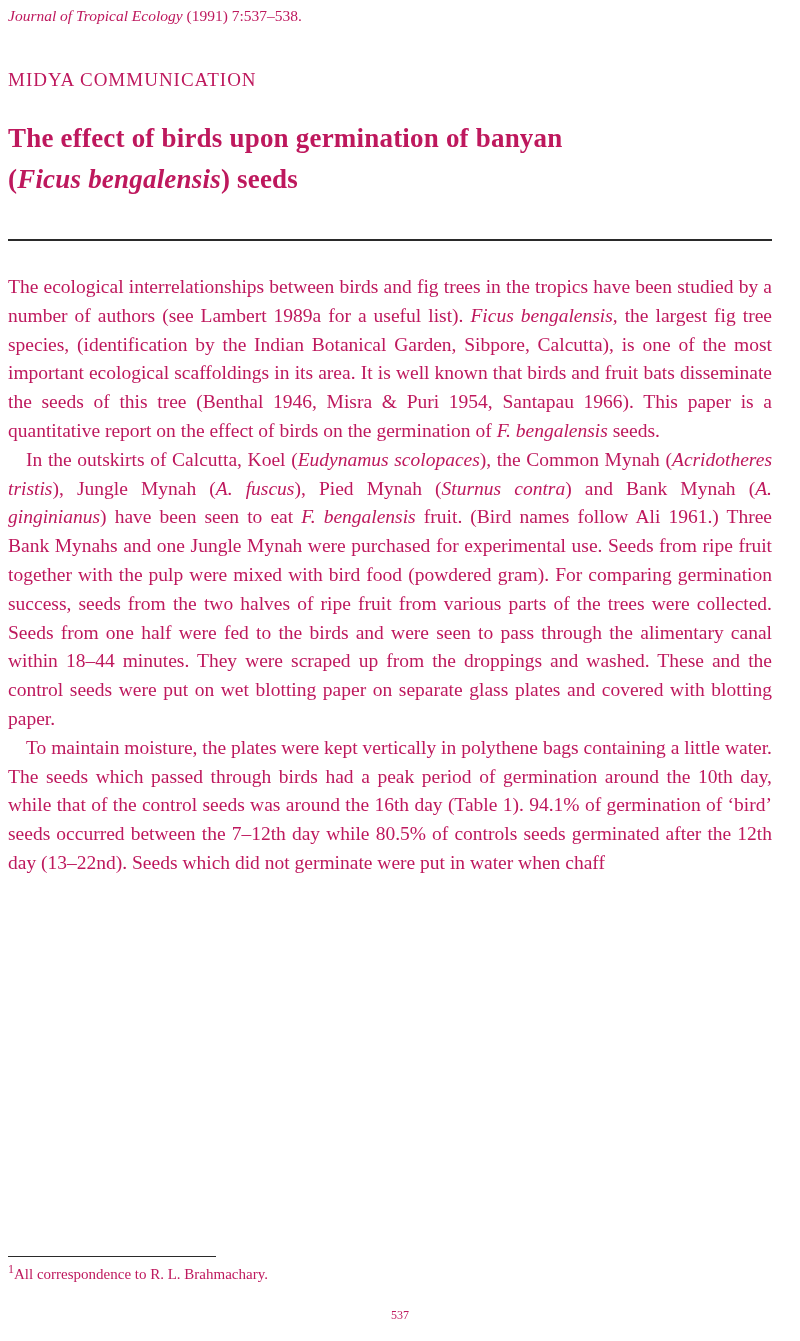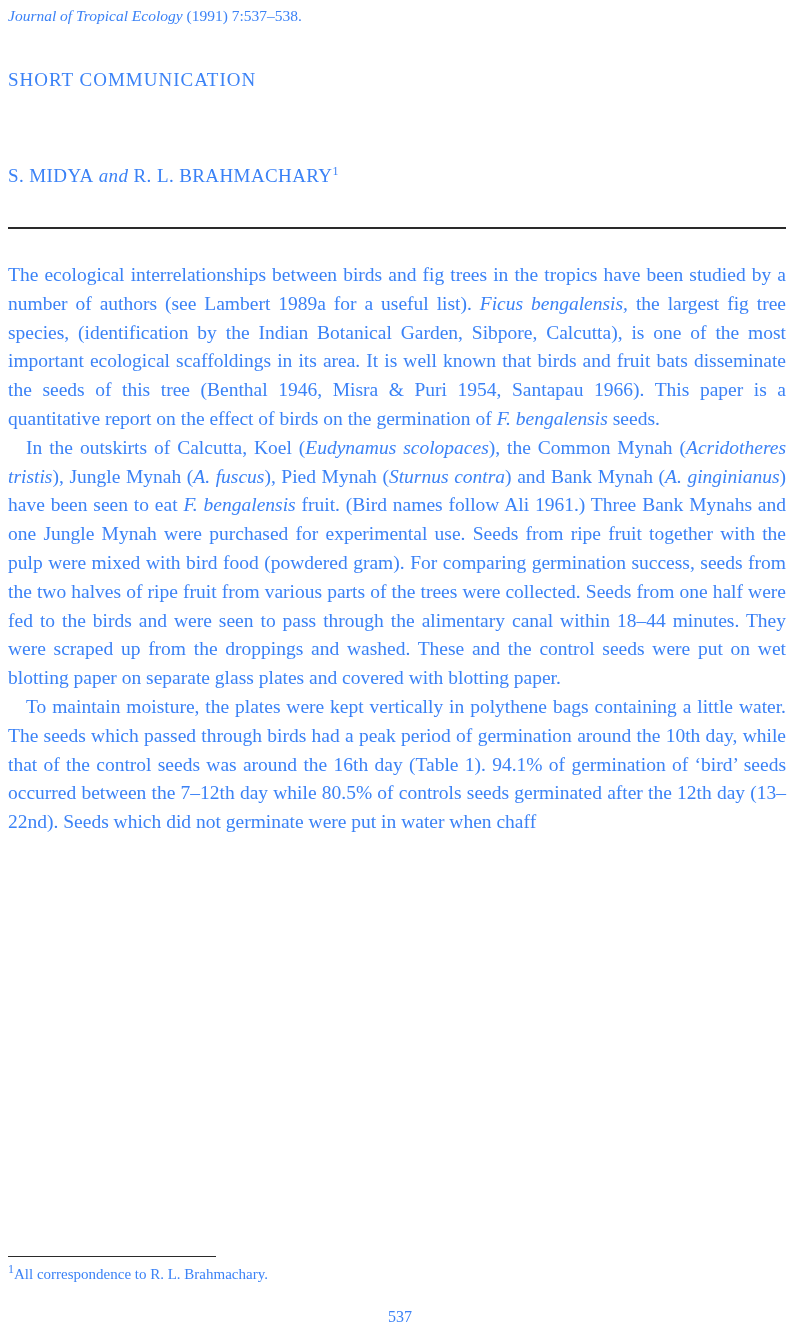--- a/index.html
+++ b/index.html
@@ -2,24 +2,24 @@
 <html><head>
 <meta charset="utf-8">
 <style>
   html, body { margin: 0; padding: 0; background: #ffffff; }
   .page {
     position: relative;
     width: 800px;
     height: 1341px;
     margin: 0 auto;
     background: #ffffff;
-    color: #3b82f6;
+    color: #be185d;
     font-family: "Liberation Serif", "DejaVu Serif", serif;
     box-sizing: border-box;
-    padding: 6px 14px 0 8px;
+    padding: 6px 28px 0 8px;
     overflow: hidden;
   }
   .journal-line { font-size: 15.5px; line-height: 19px; }
   .journal-name { font-style: italic; }
   .section-label {
     margin-top: 44px;
     font-size: 19px;
     letter-spacing: 1px;
   }
   .title {
@@ -77,34 +77,37 @@
     top: 1266px;
     font-size: 15px;
     text-align: right;
   }
   .page-number {
     position: absolute;
     left: 0;
     right: 0;
     top: 1308px;
     text-align: center;
-    font-size: 16px;
+    font-size: 12px;
   }
 </style>
 </head>
 <body>
 
 <div class="page">
 
   <div class="journal-line"><span class="journal-name">Journal of Tropical Ecology</span><span> (1991) 7:537–538.</span></div>
 
-  <div class="section-label">SHORT COMMUNICATION</div>
+  <div class="section-label">MIDYA COMMUNICATION</div>
 
+  <div class="title">
+    <div>The effect of birds upon germination of banyan</div>
+    <div><span>(</span><span class="it">Ficus bengalensis</span><span>) seeds</span></div>
+  </div>
 
-  <div class="authors"><span>S. MIDYA</span><span class="it"> and </span><span>R. L. BRAHMACHARY</span><sup class="note">1</sup></div>
 
 
   <hr class="rule-full">
 
 
   <div class="body-text">
     <p><span>The ecological interrelationships between birds and fig trees in the tropics have been studied by a number of authors (see Lambert 1989a for a useful list). </span><span class="it">Ficus bengalensis,</span><span> the largest fig tree species, (identification by the Indian Botanical Garden, Sibpore, Calcutta), is one of the most important ecological scaffoldings in its area. It is well known that birds and fruit bats disseminate the seeds of this tree (Benthal 1946, Misra &amp; Puri 1954, Santapau 1966). This paper is a quantitative report on the effect of birds on the germination of </span><span class="it">F. bengalensis</span><span> seeds.</span></p>
 
     <p class="indent"><span>In the outskirts of Calcutta, Koel (</span><span class="it">Eudynamus scolopaces</span><span>), the Common Mynah (</span><span class="it">Acridotheres tristis</span><span>), Jungle Mynah (</span><span class="it">A. fuscus</span><span>), Pied Mynah (</span><span class="it">Sturnus contra</span><span>) and Bank Mynah (</span><span class="it">A. ginginianus</span><span>) have been seen to eat </span><span class="it">F. bengalensis</span><span> fruit. (Bird names follow Ali 1961.) Three Bank Mynahs and one Jungle Mynah were purchased for experimental use. Seeds from ripe fruit together with the pulp were mixed with bird food (powdered gram). For comparing germination success, seeds from the two halves of ripe fruit from various parts of the trees were collected. Seeds from one half were fed to the birds and were seen to pass through the alimentary canal within 18–44 minutes. They were scraped up from the droppings and washed. These and the control seeds were put on wet blotting paper on separate glass plates and covered with blotting paper.</span></p>
 

